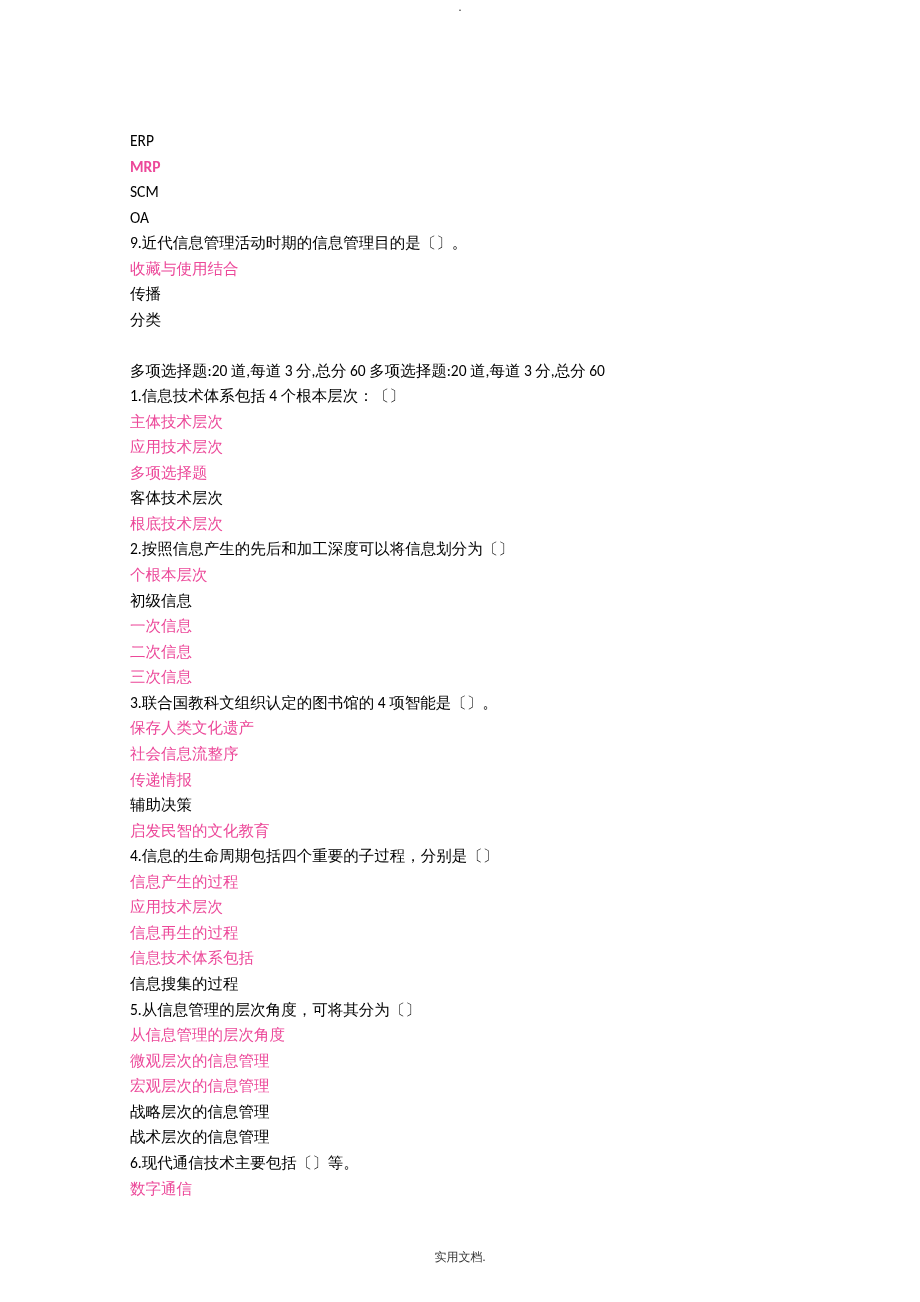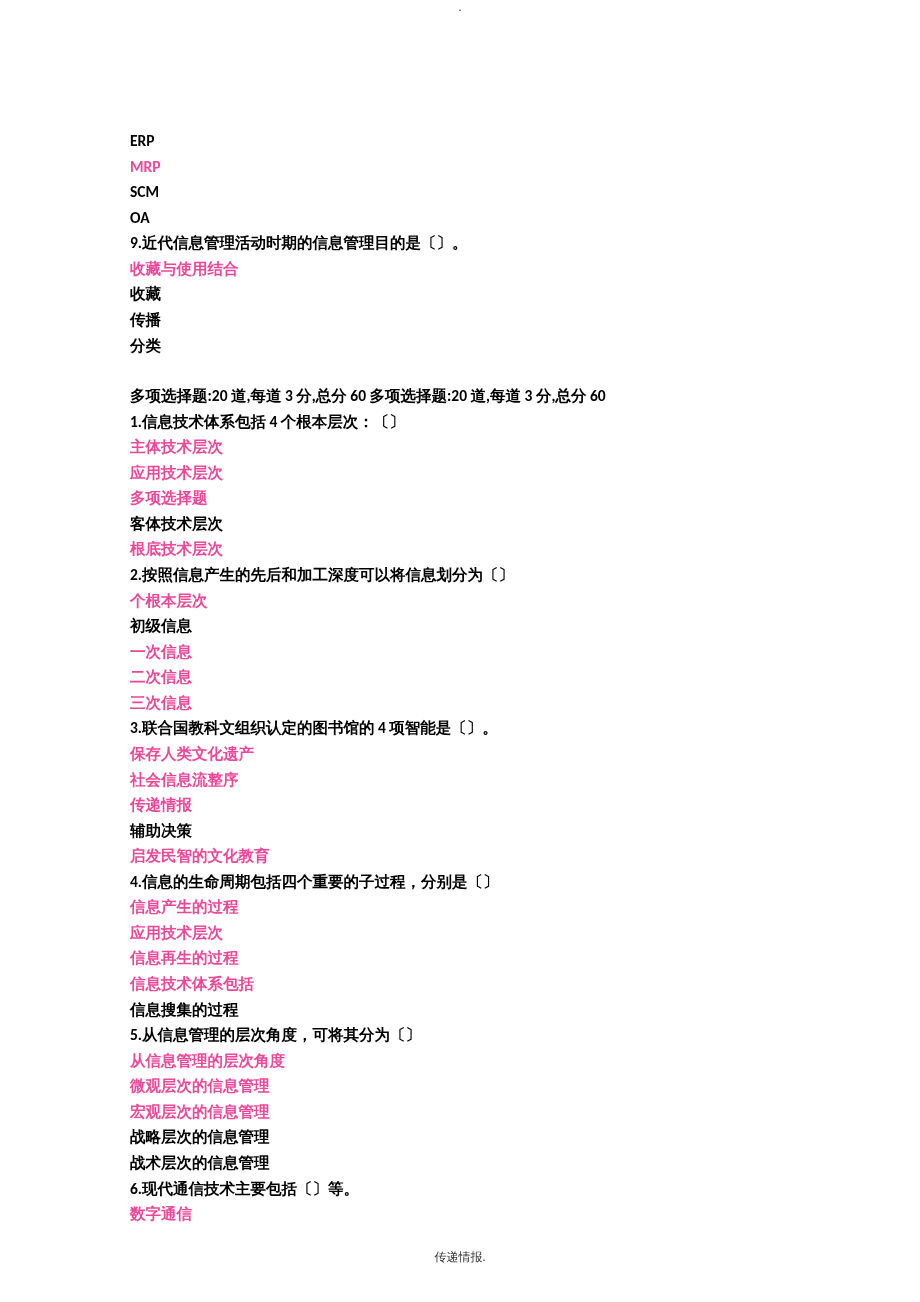--- a/index.html
+++ b/index.html
@@ -17,21 +17,20 @@
       text-align: center;
       font-size: 12px;
       color: #333;
       margin-bottom: 4px;
     }
     .line {
       font-size: 15.5px;
       line-height: 1.65;
       color: #000;
       white-space: pre-wrap;
-      font-weight: bold;
     }
     .red { color: #ec4899; }
     .bold { font-weight: bold; }
     .spacer { height: 25px; }
     .footer {
       position: absolute;
       bottom: 36px;
       width: 100%;
       text-align: center;
       font-size: 12px;
@@ -44,21 +43,20 @@
 
 <div class="dot-header">.</div>
 
 <div class="page" id="content">
     <div class="line">ERP</div>
     <div class="line red bold">MRP</div>
     <div class="line">SCM</div>
     <div class="line">OA</div>
     <div class="line">9.近代信息管理活动时期的信息管理目的是〔〕。</div>
     <div class="line red">收藏与使用结合</div>
-    <div class="line">收藏</div>
     <div class="line">传播</div>
     <div class="line">分类</div>
     <div class="spacer"></div>
     <div class="line">多项选择题:20 道,每道 3 分,总分 60 多项选择题:20 道,每道 3 分,总分 60</div>
     <div class="line">1.信息技术体系包括 4 个根本层次：〔〕</div>
     <div class="line red">主体技术层次</div>
     <div class="line red">应用技术层次</div>
     <div class="line red">多项选择题</div>
     <div class="line">客体技术层次</div>
     <div class="line red">根底技术层次</div>
@@ -83,13 +81,13 @@
     <div class="line">5.从信息管理的层次角度，可将其分为〔〕</div>
     <div class="line red">从信息管理的层次角度</div>
     <div class="line red">微观层次的信息管理</div>
     <div class="line red">宏观层次的信息管理</div>
     <div class="line">战略层次的信息管理</div>
     <div class="line">战术层次的信息管理</div>
     <div class="line">6.现代通信技术主要包括〔〕等。</div>
     <div class="line red">数字通信</div>
   </div>
 
-<div class="footer">传递情报.</div>
+<div class="footer">实用文档.</div>
 
 </body></html>

